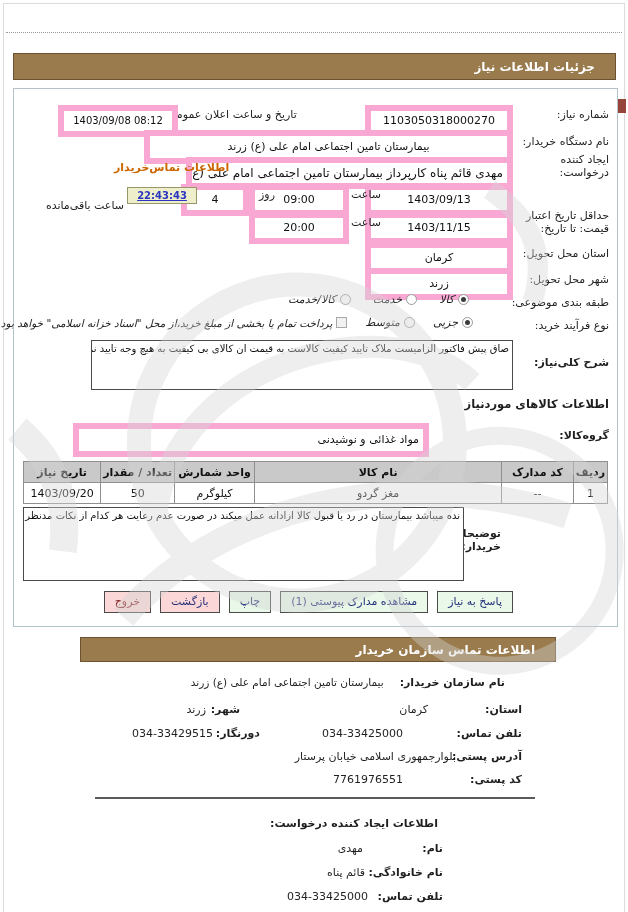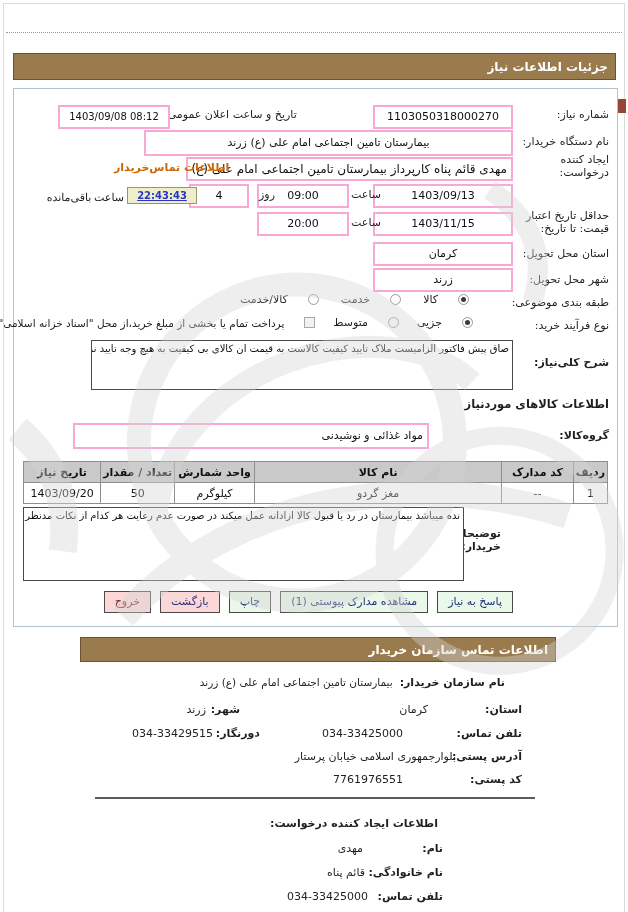--- a/index.html
+++ b/index.html
@@ -5,41 +5,41 @@
   html,body{margin:0;padding:0;background:#fff;}
   body{width:628px;height:912px;position:relative;overflow:hidden;
        font-family:"DejaVu Sans",sans-serif;}
   .abs{position:absolute;}
   .frame{position:absolute;left:3px;top:3px;right:3px;bottom:-2px;
          border:1px solid #dcdcdc;pointer-events:none;}
   .dotline{position:absolute;top:32px;left:6px;right:6px;height:0;
            border-top:1px dotted #9a9a9a;}
   .hbar{position:absolute;background:#9a7b4e;border:1px solid #6b5332;
         color:#fff;font-weight:bold;font-size:12px;line-height:26px;
-        direction:rtl;padding-right:7px;box-sizing:border-box;}
+        direction:rtl;padding-right:20px;box-sizing:border-box;}
   .panel{position:absolute;left:13px;top:88px;width:603px;height:537px;
          background:#fff;border:1px solid #b3c2cb;}
   .lbl{position:absolute;font-size:11px;color:#1f1f1f;direction:rtl;
        white-space:nowrap;line-height:13px;}
   .lbl.wrap{white-space:normal;text-align:right;}
   .b{font-weight:bold;}
-  .tbox{position:absolute;height:20px;background:#fff;border:2px solid #f9a8d4;
+  .tbox{position:absolute;height:20px;background:#fff;border:6px solid #f9a8d4;
         direction:rtl;font-size:11px;color:#101010;line-height:20px;
         padding:0 4px;overflow:hidden;white-space:nowrap;box-sizing:content-box;}
   .tarea{position:absolute;background:#fff;border:1px solid #4a4a4a;
          direction:rtl;font-size:10px;color:#101010;line-height:12px;
          padding:2px 3px;overflow:hidden;}
   .link{position:absolute;color:#cc6600;font-weight:bold;font-size:11px;
         direction:rtl;white-space:nowrap;}
   .count{position:absolute;background:#eeeecb;border:1px solid #97976a;
          color:#2a35c0;font-size:10px;font-weight:bold;text-align:center;
          line-height:15px;height:15px;text-decoration:underline;}
   .optrow{position:absolute;display:flex;direction:rtl;align-items:center;}
-  .opt{display:inline-flex;direction:rtl;align-items:center;gap:20px;
-       font-size:11px;color:#1f1f1f;white-space:nowrap;}
+  .opt{display:inline-flex;direction:rtl;align-items:center;gap:4px;
+       font-size:11px;color:#1f1f1f;white-space:nowrap;font-style:italic;}
   .radio{width:11px;height:11px;border:1px solid #9a9a9a;border-radius:50%;
          background:#fdfdfd;box-sizing:border-box;flex:0 0 auto;}
   .radio.sel::after{content:"";display:block;width:5px;height:5px;margin:2px;
          border-radius:50%;background:#3b3b3b;}
   .chk{width:11px;height:11px;border:1px solid #a8a8a8;background:#f2f2f2;
        box-sizing:border-box;flex:0 0 auto;}
   .btnrow{position:absolute;display:flex;direction:rtl;gap:9px;}
   .btn{height:22px;border:1px solid #4a4a4a;font-family:"DejaVu Sans",sans-serif;
        font-size:11px;color:#23317a;padding:0 10px;white-space:nowrap;
        line-height:20px;box-sizing:border-box;}
@@ -92,21 +92,21 @@
     <div class="lbl wrap" style="top:64px;right:8px;width:88px;">ایجاد کننده درخواست:</div>
     <div class="tbox" style="top:68px;right:104px;left:172px;font-size:12px;text-align:center;">مهدی قائم پناه کارپرداز  بیمارستان تامین اجتماعی امام علی (ع) زرند</div>
     <div class="link" style="top:72px;left:100px;">اطلاعات تماس‌خریدار</div>
 
     <div class="tbox" style="top:95px;right:104px;width:128px;text-align:center;">1403/09/13</div>
     <div class="lbl" style="top:99px;right:236px;">ساعت</div>
     <div class="tbox" style="top:95px;right:268px;width:80px;text-align:center;">09:00</div>
     <div class="lbl" style="top:99px;right:342px;">روز</div>
     <div class="tbox" style="top:95px;right:368px;width:48px;text-align:center;">4</div>
     <div class="count" style="top:98px;right:420px;width:68px;">22:43:43</div>
-    <div class="lbl" style="top:102px;right:493px;font-family:Liberation Serif, serif;">ساعت باقی‌مانده</div>
+    <div class="lbl" style="top:110px;right:493px;">ساعت باقی‌مانده</div>
 
     <div class="lbl wrap" style="top:120px;right:8px;width:95px;">حداقل تاریخ اعتبار قیمت: تا تاریخ:</div>
     <div class="tbox" style="top:123px;right:104px;width:128px;text-align:center;">1403/11/15</div>
     <div class="lbl" style="top:127px;right:236px;">ساعت</div>
     <div class="tbox" style="top:123px;right:268px;width:80px;text-align:center;">20:00</div>
 
     <div class="lbl" style="top:158px;right:8px;">استان محل تحویل:</div>
     <div class="tbox" style="top:153px;right:104px;width:128px;text-align:center;">کرمان</div>
     <div class="lbl" style="top:184px;right:8px;">شهر محل تحویل:</div>
     <div class="tbox" style="top:179px;right:104px;width:128px;text-align:center;">زرند</div>
@@ -189,21 +189,21 @@
       <button class="btn pink" style="color:#23317a;">بازگشت</button>
       <button class="btn pink">خروج</button>
     </div>
   </div>
 
   <div class="hbar" style="left:80px;top:637px;width:476px;height:25px;line-height:24px;">
     <span>اطلاعات تماس سازمان خریدار</span>
   </div>
 
   <div class="abs" style="top:676px;right:123px;display:flex;direction:rtl;gap:7px;align-items:baseline;">
-    <span class="lbl b" style="position:static;">نام سازمان خریدار:</span>
+    <span class="lbl b" style="position:static;margin-left:9px;">نام سازمان خریدار:</span>
     <span class="lbl" style="position:static;font-size:10.5px;">بیمارستان تامین اجتماعی امام علی (ع) زرند</span>
   </div>
 
   <div class="lbl b" style="top:703px;right:106px;">استان:</div>
   <div class="lbl" style="top:703px;right:200px;">کرمان</div>
   <div class="lbl b" style="top:703px;right:388px;">شهر:</div>
   <div class="lbl" style="top:703px;right:422px;">زرند</div>
 
   <div class="lbl b" style="top:727px;right:106px;">تلفن تماس:</div>
   <div class="lbl" style="top:727px;right:225px;">034-33425000</div>

